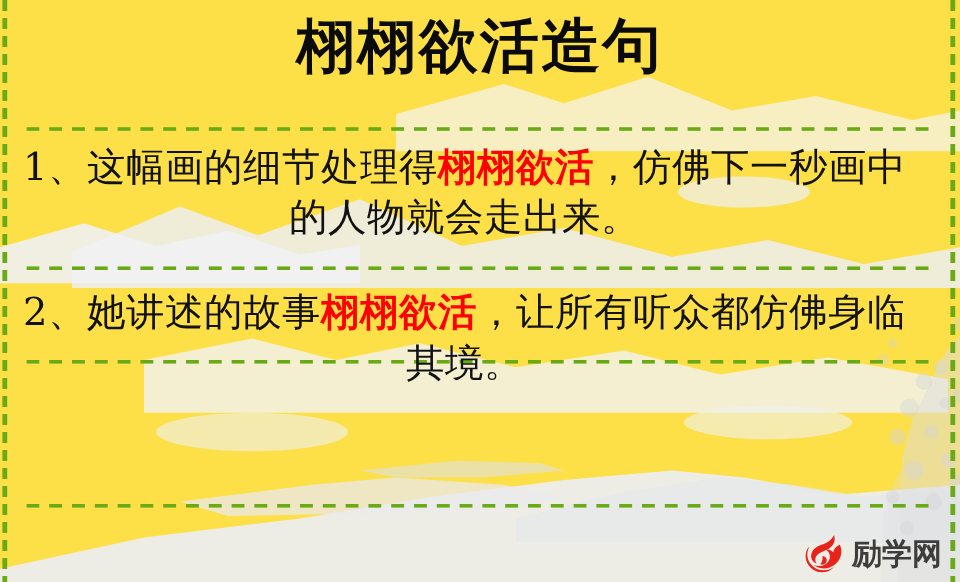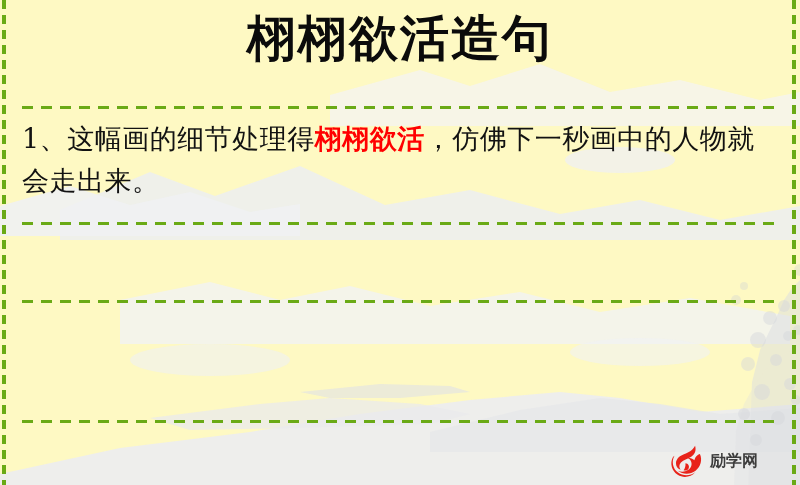--- a/index.html
+++ b/index.html
@@ -5,21 +5,21 @@
   html,body{margin:0;padding:0;}
   body{
     width:800px;height:485px;
     background:#ffffff;
     font-family:"Liberation Serif","DejaVu Serif",serif;
     overflow:hidden;
   }
   #page{
     position:relative;
     width:800px;height:485px;
-    background:#fef9c3;
+    background:#fde047;
     overflow:hidden;
   }
 
   #wm-layer{position:absolute;inset:0;overflow:hidden;}
 
   
   .vborder{
     position:absolute;top:0;bottom:0;width:4px;
     background-image:linear-gradient(to bottom,#6aaa16 0 9px,rgba(255,255,255,0) 9px 15px);
     background-size:4px 15px;
@@ -41,44 +41,44 @@
     font-size:49px;
     font-weight:bold;
     color:#0b0b0b;
     letter-spacing:2px;
     line-height:1.1;
     white-space:nowrap;
   }
 
   
   .sentence{
-    position:absolute;left:22px;width:752px;
+    position:absolute;left:11px;width:752px;
     font-family:"DejaVu Serif","Liberation Serif",serif;
-    font-size:27px;
+    font-size:32px;
     color:#121212;
     line-height:42px;
     letter-spacing:0.5px;
-    text-align:left;
+    text-align:center;
   }
   #sentence-1{top:118px;}
   #sentence-2{top:239px;}
   #sentence-3{top:315px;}
 
   .hl{color:#ff0000;font-weight:bold;}
 
   
   #logo{
     position:absolute;left:668px;top:441px;
     width:124px;height:40px;
     display:flex;align-items:center;gap:4px;
   }
   #logo-mark{width:38px;height:38px;flex:0 0 38px;}
   #logo-text{
     font-family:"DejaVu Sans","Liberation Sans",sans-serif;
-    font-size:16px;font-weight:bold;color:#3d3d3d;
+    font-size:25px;font-weight:bold;color:#3d3d3d;
     letter-spacing:0px;line-height:1;
   }
 </style>
 </head>
 <body>
 
 <div id="page">
 
   <div id="wm-layer">
     <svg width="800" height="485" viewBox="0 0 800 485" xmlns="http://www.w3.org/2000/svg">
@@ -132,20 +132,23 @@
   <div class="hsep" style="top:222px"></div>
   <div class="hsep" style="top:300px"></div>
   <div class="hsep" style="top:420px"></div>
 
   <div id="title">栩栩欲活造句</div>
 
   <div class="sentence" id="sentence-1">
     <span>1、</span><span>这幅画的细节处理得</span><span class="hl">栩栩欲活</span><span>，仿佛下一秒画中的人物就会走出来。</span>
   </div>
 
+  <div class="sentence" id="sentence-2">
+    <span>2、</span><span>她讲述的故事</span><span class="hl">栩栩欲活</span><span>，让所有听众都仿佛身临其境。</span>
+  </div>
 
 
   <div id="logo">
     <svg id="logo-mark" viewBox="0 0 40 40" xmlns="http://www.w3.org/2000/svg">
       <path d="M28.5 4 C30 9 28.2 13.2 24.4 15.6 C20.6 18 16.4 18.6 13.6 21.6 C11.6 23.7 11.4 26.8 13.2 29.1
                C10.2 28.2 8.2 25.4 8.4 22.1 C8.7 17.2 12.8 14.3 17.4 12.6 C21.4 11.1 25.6 9.6 28.5 4 Z" fill="#e8231a"></path>
       <path d="M33.6 12.6 C36.4 18.8 34.4 26 29 30.2 C23.4 34.5 15.6 34.4 10.4 30.2 C13.8 31.8 17.8 31.6 20.9 29.6
                C24.2 27.5 25.6 24 24.4 20.7 C23.6 18.4 21.8 16.9 19.6 16.6 C22.6 16.1 25.6 17.1 27.8 19.2
                C28.6 16.6 29.4 14.2 33.6 12.6 Z" fill="#e8231a"></path>
       <path d="M6.8 14.4 C3.4 20.4 5 28 10.6 32.2 C16 36.2 23.8 35.8 28.8 31.6 C24.4 37.2 16.2 38.4 10.2 34.6

